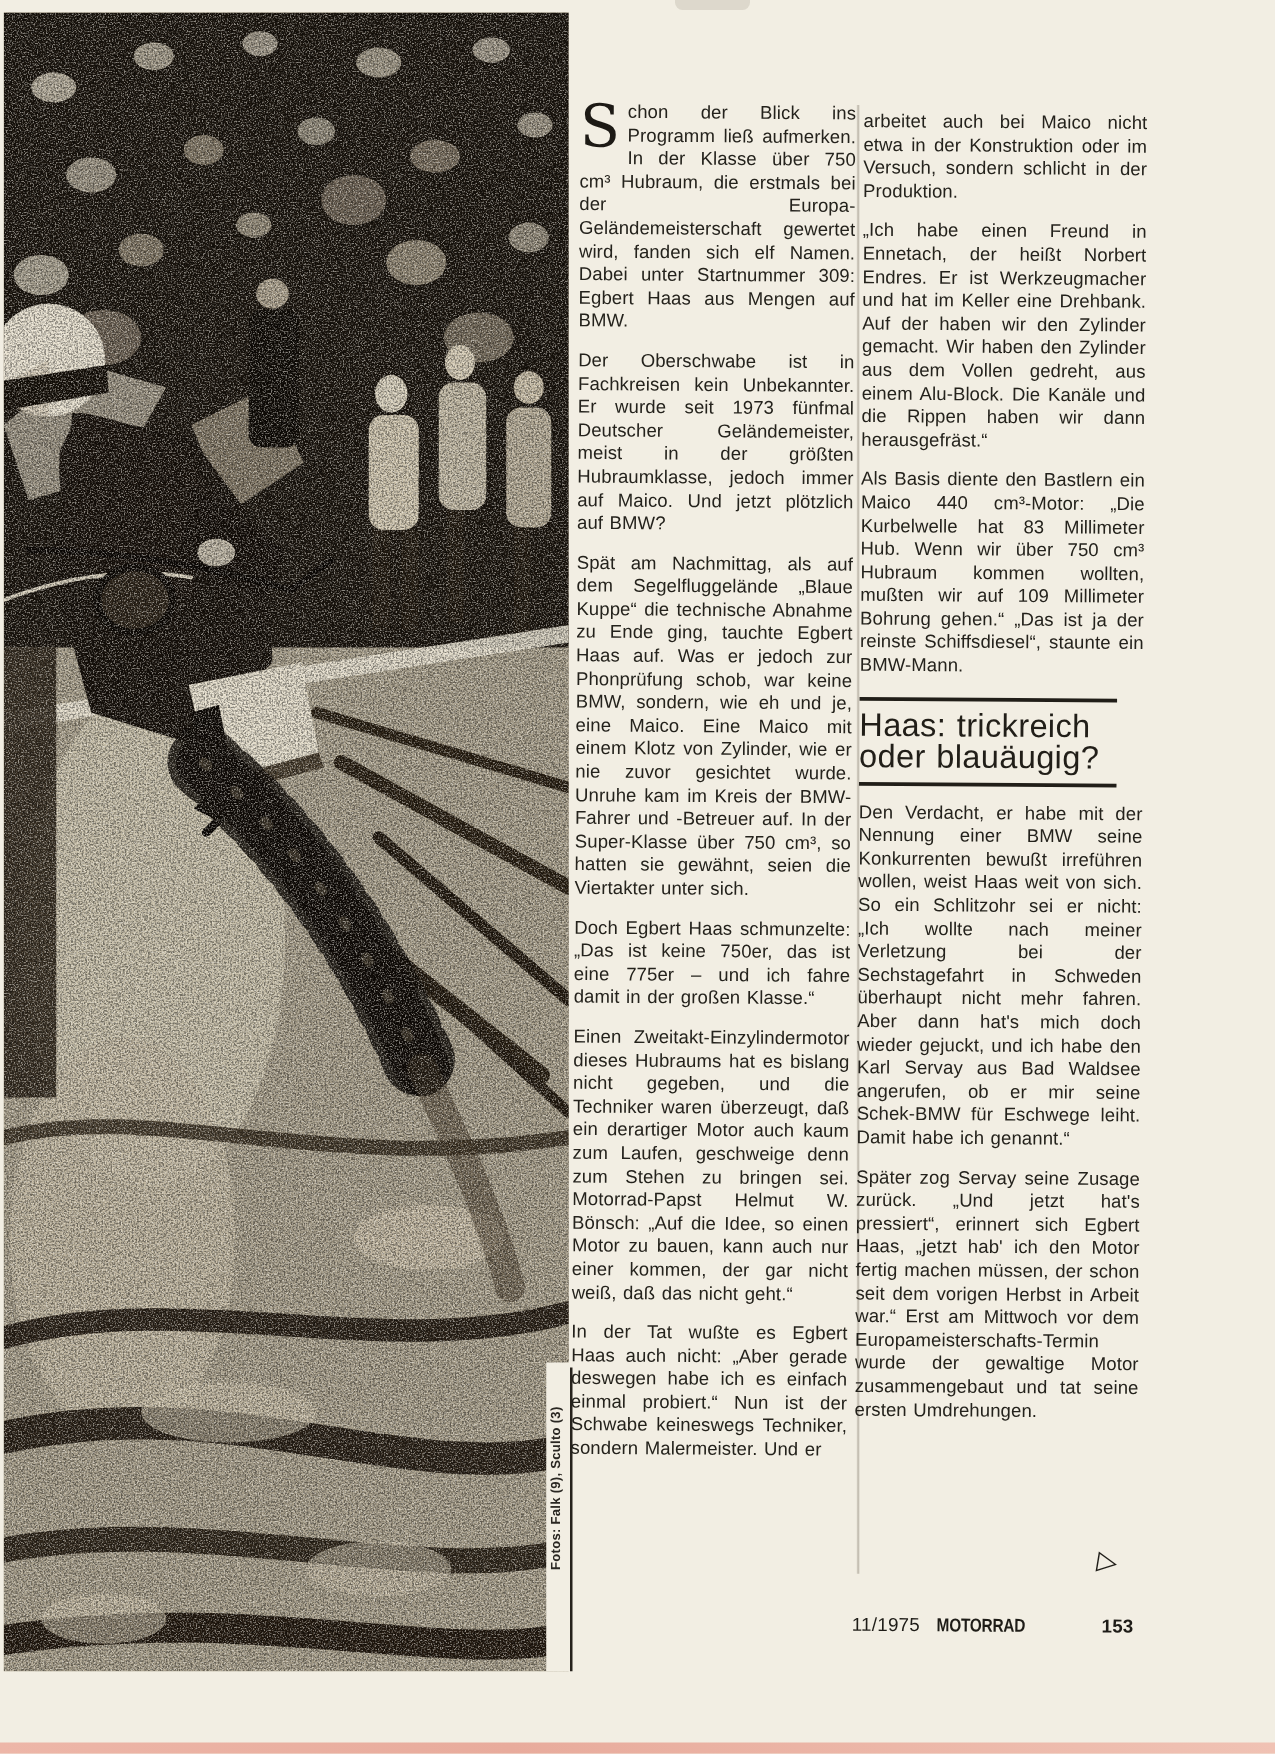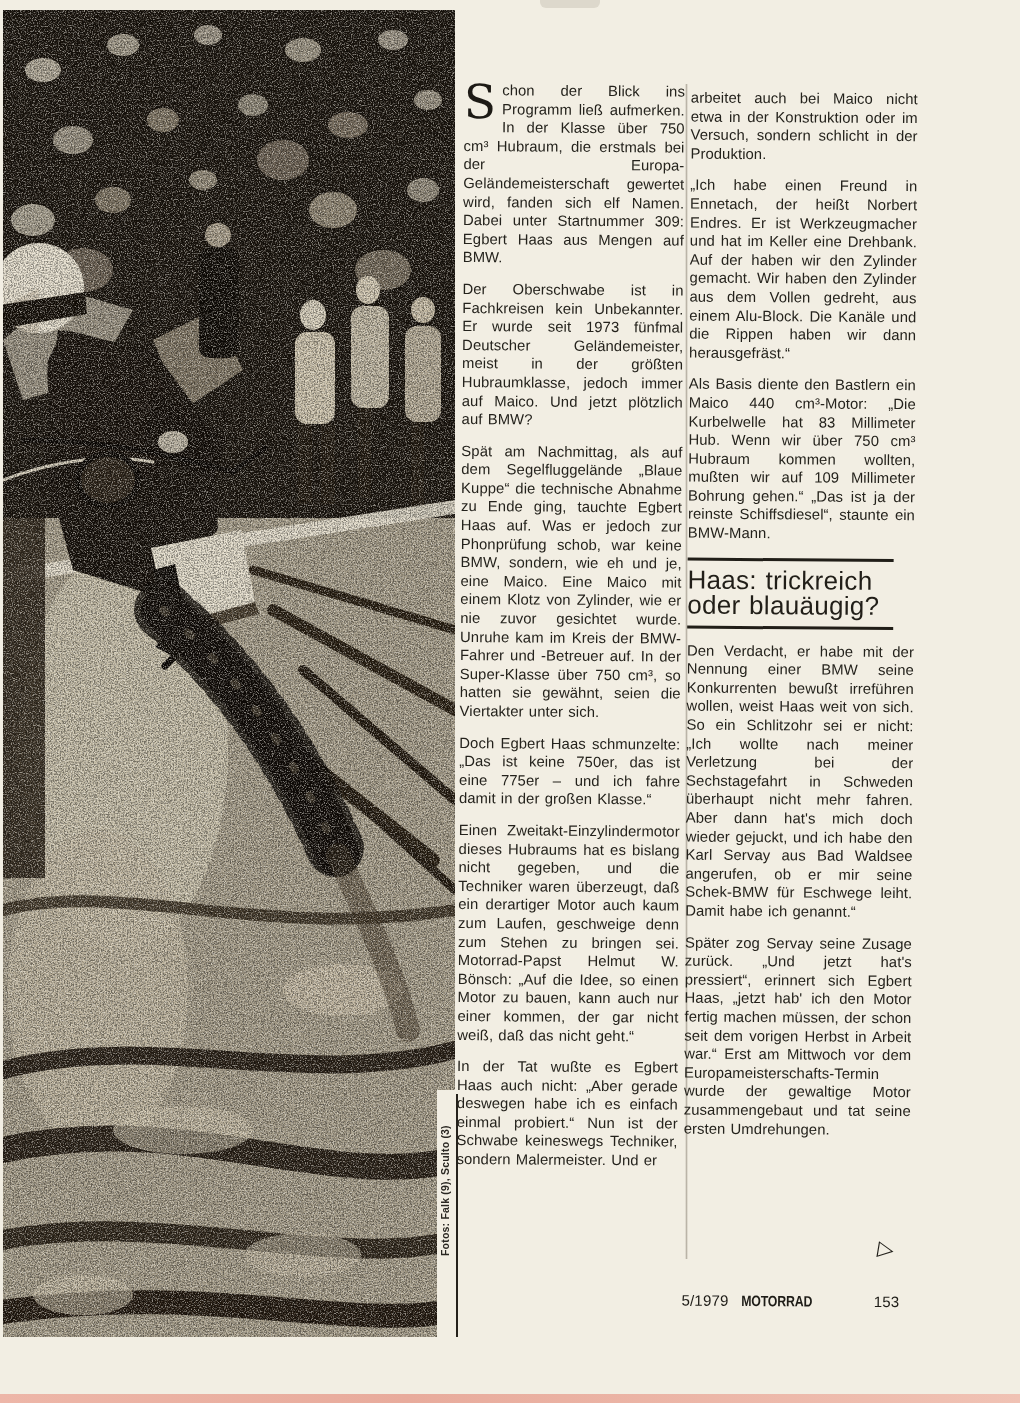--- a/index.html
+++ b/index.html
@@ -56,21 +56,21 @@
     transform:rotate(9deg);
   }
   .footer{
     position:absolute;left:690px;top:1290px;width:206px;text-align:right;
     font-size:15px;color:#1e1c17;letter-spacing:.2px;white-space:nowrap;
   }
   .footer .mag{
     font-weight:700;display:inline-block;transform:scaleX(.82);
     transform-origin:center;letter-spacing:-.2px;margin:0 1px;
   }
-  .footer .pn{font-weight:400;margin-left:48px;}
+  .footer .pn{font-weight:700;margin-left:48px;}
 
   
   .col-rule{
     position:absolute;left:685px;top:84px;width:3px;height:1175px;
     background:linear-gradient(to right,rgba(140,132,118,0),rgba(140,132,118,.55),rgba(140,132,118,0));
   }
 
   
   .scan-strip-bottom{
     position:absolute;left:0;bottom:0;width:1020px;height:9px;
@@ -212,21 +212,21 @@
       <p>„Ich habe einen Freund in Ennetach, der heißt Norbert Endres. Er ist Werkzeugmacher und hat im Keller eine Drehbank. Auf der haben wir den Zylinder gemacht. Wir haben den Zylinder aus dem Vollen gedreht, aus einem Alu-Block. Die Kanäle und die Rippen haben wir dann herausgefräst.“</p>
       <p>Als Basis diente den Bastlern ein Maico 440 cm³-Motor: „Die Kurbelwelle hat 83 Millimeter Hub. Wenn wir über 750 cm³ Hubraum kommen wollten, mußten wir auf 109 Millimeter Bohrung gehen.“ „Das ist ja der reinste Schiffsdiesel“, staunte ein BMW-Mann.</p>
       <h2 class="subhead">Haas: trickreich oder blauäugig?</h2>
       <p>Den Verdacht, er habe mit der Nennung einer BMW seine Konkurrenten bewußt irreführen wollen, weist Haas weit von sich. So ein Schlitzohr sei er nicht: „Ich wollte nach meiner Verletzung bei der Sechstagefahrt in Schweden überhaupt nicht mehr fahren. Aber dann hat's mich doch wieder gejuckt, und ich habe den Karl Servay aus Bad Waldsee angerufen, ob er mir seine Schek-BMW für Eschwege leiht. Damit habe ich genannt.“</p>
       <p>Später zog Servay seine Zusage zurück. „Und jetzt hat's pressiert“, erinnert sich Egbert Haas, „jetzt hab' ich den Motor fertig machen müssen, der schon seit dem vorigen Herbst in Arbeit war.“ Erst am Mittwoch vor dem Europameisterschafts-Termin wurde der gewaltige Motor zusammengebaut und tat seine ersten Umdrehungen.</p>
     </div>
 
     <div class="cont-arrow">▷</div>
 
     <div class="footer">
-      <span>5/1979</span>
+      <span>11/1975</span>
       <span class="mag">MOTORRAD</span>
       <span class="pn">153</span>
     </div>
   </div>
 
   <div class="scan-top-smudge"></div>
   <div class="scan-strip-bottom"></div>
 </div>
 
 </body></html>

